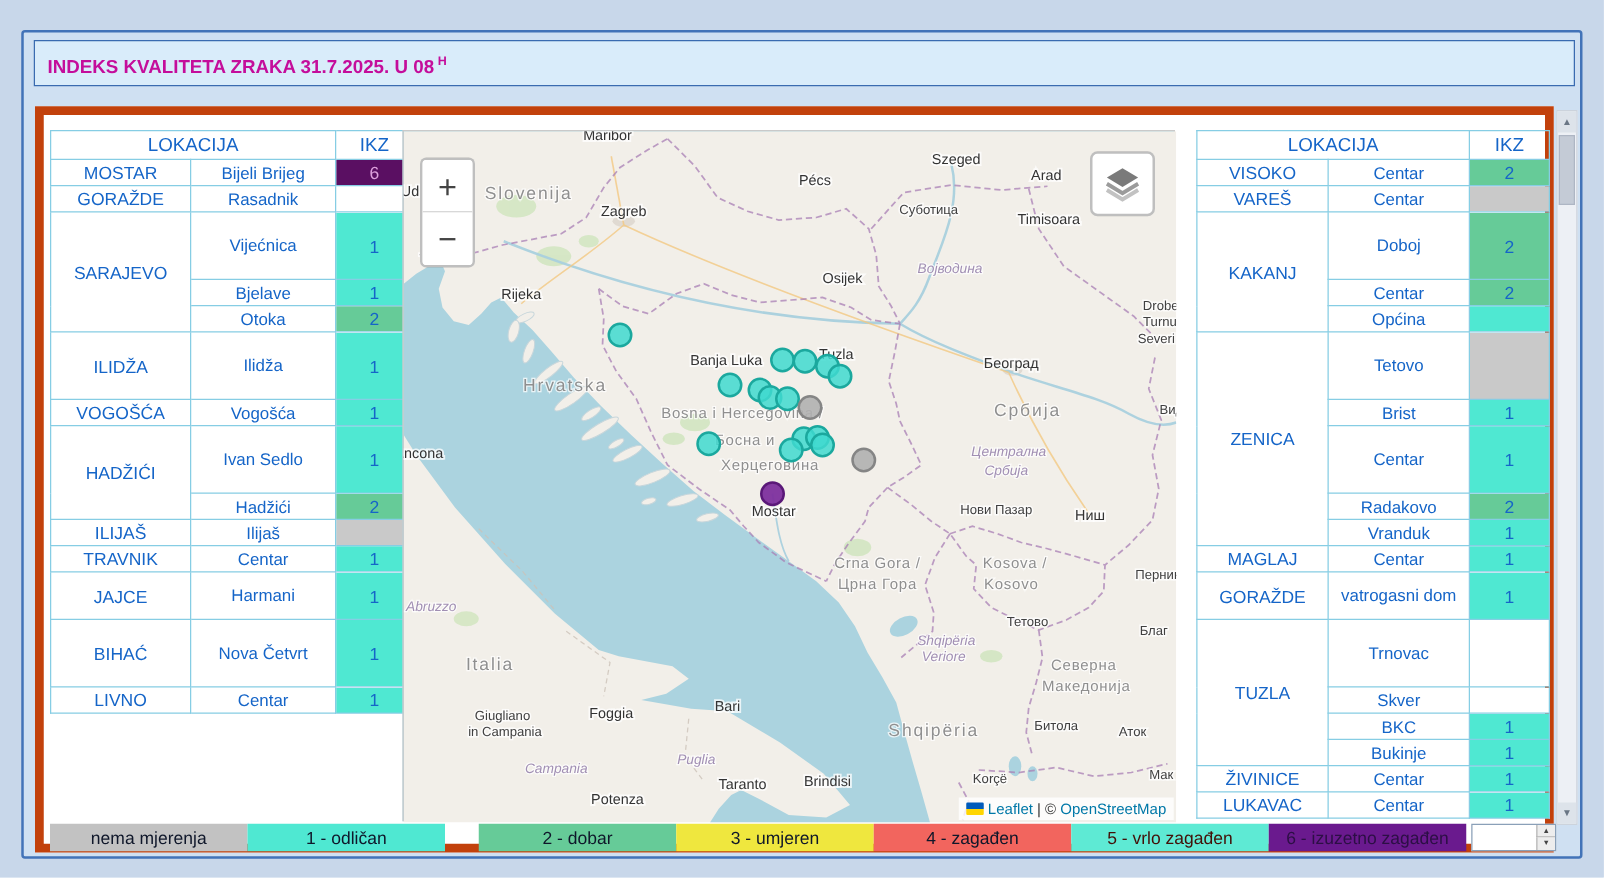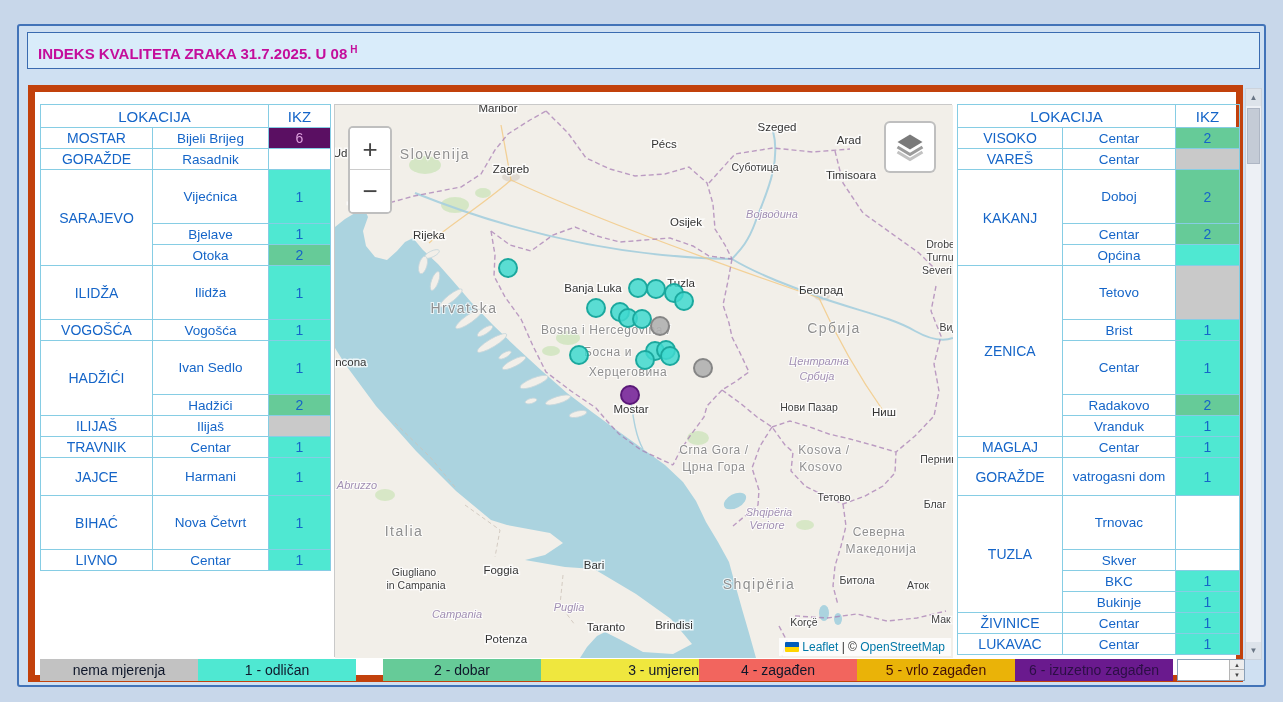--- a/index.html
+++ b/index.html
@@ -21,21 +21,21 @@
   #right-table{left:922px;top:12px;width:282px}
   .r21{height:21px}.r38{height:38px}.r54{height:54px}
   td.ikz[data-level="1"]{background:#4fe8d2}
   td.ikz[data-level="nac"]{background:#4fe8d2}
   td.ikz[data-level="2"]{background:#66cb98}
   td.ikz[data-level="na"]{background:#c9c9c9}
   td.ikz[data-level="blank"]{background:#fff}
   td.ikz[data-level="6"]{background:#5a0f62;color:#dda0dd}
 
   
-  .map{position:absolute;left:299px;top:12px;width:618px;height:553px;background:#abd3df;border:1px solid #c9c9c9;cursor:grab}
+  .map{position:absolute;left:287px;top:12px;width:618px;height:553px;background:#abd3df;border:1px solid #c9c9c9;cursor:grab}
   .map svg{display:block}
   #map-labels text{text-anchor:middle;font-family:"Liberation Sans",sans-serif;paint-order:stroke fill;stroke:#fff;stroke-opacity:.75}
   .ml-city{font-size:11.5px;fill:#333;stroke-width:3px}
   .ml-citysm{font-size:10.5px;fill:#404040;stroke-width:2.5px}
   .ml-country{font-size:14px;fill:#8f8f8f;letter-spacing:1.5px;stroke-width:2px}
   .ml-countrysm{font-size:12px;fill:#8f8f8f;letter-spacing:.6px;stroke-width:2px}
   .ml-region{font-size:11px;font-style:italic;fill:#a18fb3;stroke-width:2px}
   .mk-1{fill:#3fd9cf;fill-opacity:.85;stroke:#1ba89e;stroke-width:2}
   .mk-na{fill:#b0b0b0;fill-opacity:.9;stroke:#858585;stroke-width:2}
   .mk-6{fill:#7d2f9e;fill-opacity:.95;stroke:#5a1878;stroke-width:2}
@@ -418,23 +418,23 @@
         <td class="st">Centar</td>
         <td class="ikz" data-level="1">1</td>
       </tr>
     </tbody>
         </table>
 
     <div class="legend">
       <div class="legend-item leg-0" style="background: rgb(194, 194, 194);">nema mjerenja</div>
       <div class="legend-item leg-1" style="background: rgb(79, 232, 210);">1 - odličan</div>
       <div class="legend-item leg-2" style="background: rgb(102, 203, 152); margin-left: 27px;">2 - dobar</div>
-      <div class="legend-item leg-3" style="background: rgb(239, 231, 62); text-align: right;">3 - umjeren</div>
+      <div class="legend-item leg-3" style="background: rgb(239, 231, 62);">3 - umjeren</div>
       <div class="legend-item leg-4" style="background: rgb(242, 101, 94);">4 - zagađen</div>
-      <div class="legend-item leg-5" style="background: #eab308;">5 - vrlo zagađen</div>
+      <div class="legend-item leg-5" style="background: #5eead4;">5 - vrlo zagađen</div>
       <div class="legend-item leg-6" style="background: rgb(106, 26, 142);">6 - izuzetno zagađen</div>
     </div>
 
     <div class="spinbox">
       <div class="spincol">
         <div class="sp up">▲</div>
         <div class="sp">▼</div>
       </div>
     </div>
 

